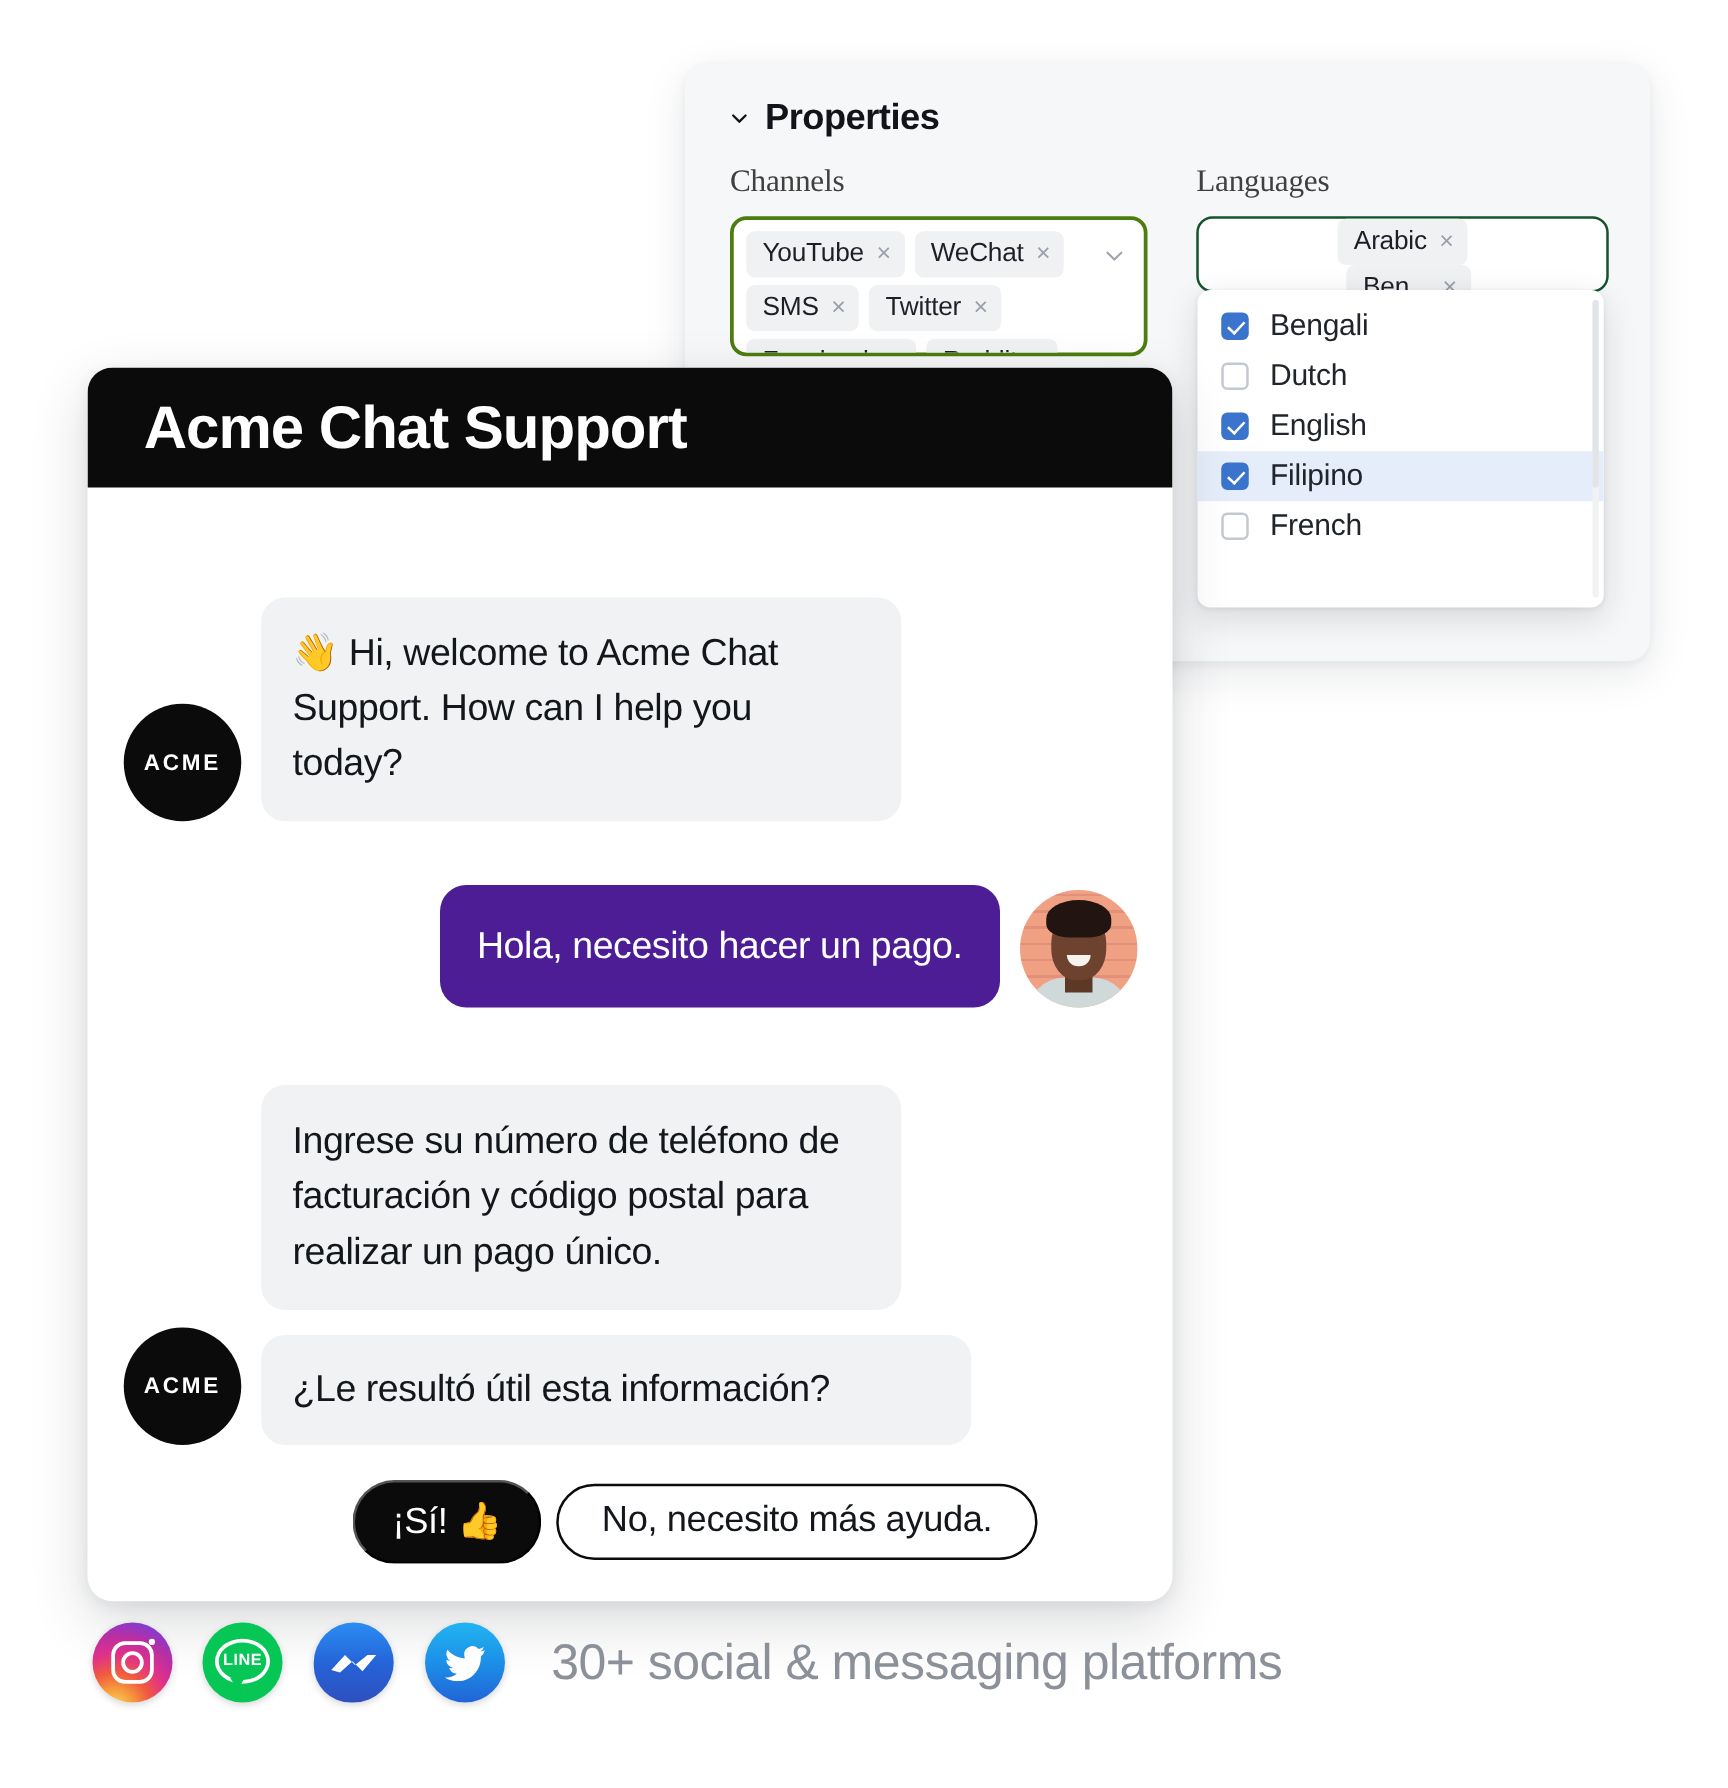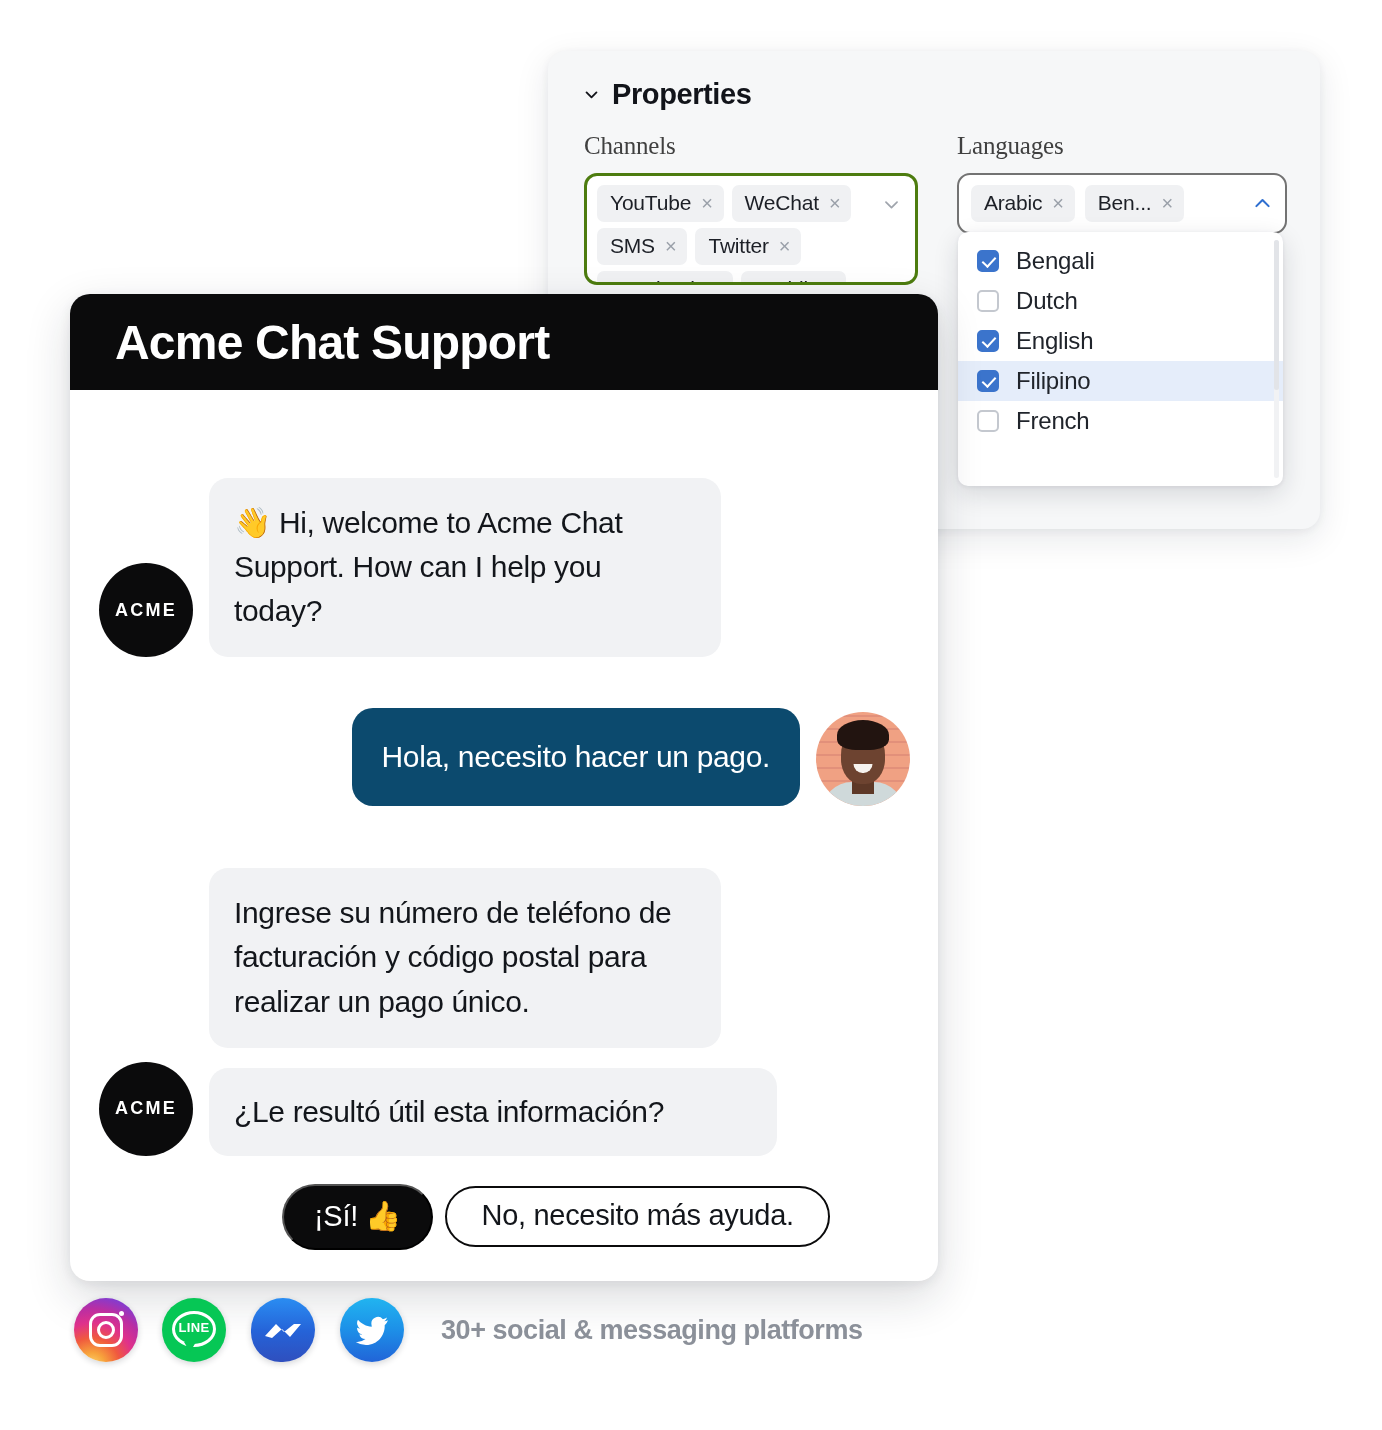--- a/index.html
+++ b/index.html
@@ -73,25 +73,26 @@
     border-radius: 13px;
     padding: 9px 10px;
     position: relative;
   }
   .multiselect.channels {
     border: 3px solid #4d7c0f;
     height: 112px;
     overflow: hidden;
   }
   .multiselect.languages {
-    border: 2px solid #737373;
+    border: 2px solid #14532d;
     height: 61px;
     display: flex;
     align-items: center;
     padding: 0 12px;
+    flex-direction: column;
   }
 
   .chip-rows { display: flex; flex-wrap: wrap; gap: 6px 8px; width: 290px; }
 
   .chip {
     display: inline-flex;
     align-items: center;
     gap: 10px;
     background: #f0f1f3;
     border-radius: 7px;
@@ -298,21 +299,21 @@
     font-size: 30px;
     line-height: 1.47;
     letter-spacing: -0.35px;
     padding: 23px 25px 24px 25px;
   }
   .bubble.in {
     background: #f1f2f4;
     color: #13161b;
   }
   .bubble.out {
-    background: #0c4a6e;
+    background: #4c1d95;
     color: #ffffff;
     padding: 27px 30px;
     border-radius: 21px;
   }
 
   .bubble-stack {
     display: flex;
     flex-direction: column;
     gap: 20px;
   }
@@ -426,26 +427,25 @@
   .sicon.twitter {
     background: linear-gradient(180deg, #21b4f0 0%, #1d91e8 48%, #2164d8 100%);
   }
   .sicon.twitter .t-bird {
     position: absolute;
     left: 15px; top: 18px;
     width: 34px; height: 29px;
   }
 
   .footer-text {
-    font-size: 27px;
+    font-size: 40px;
     color: #8b9099;
     letter-spacing: -0.45px;
     margin-left: 12px;
     white-space: nowrap;
-    font-weight: bold;
   }
 </style>
 </head>
 <body>
 
 <div id="stage">
 
   <section class="properties-panel">
 
     <div class="props-header">

